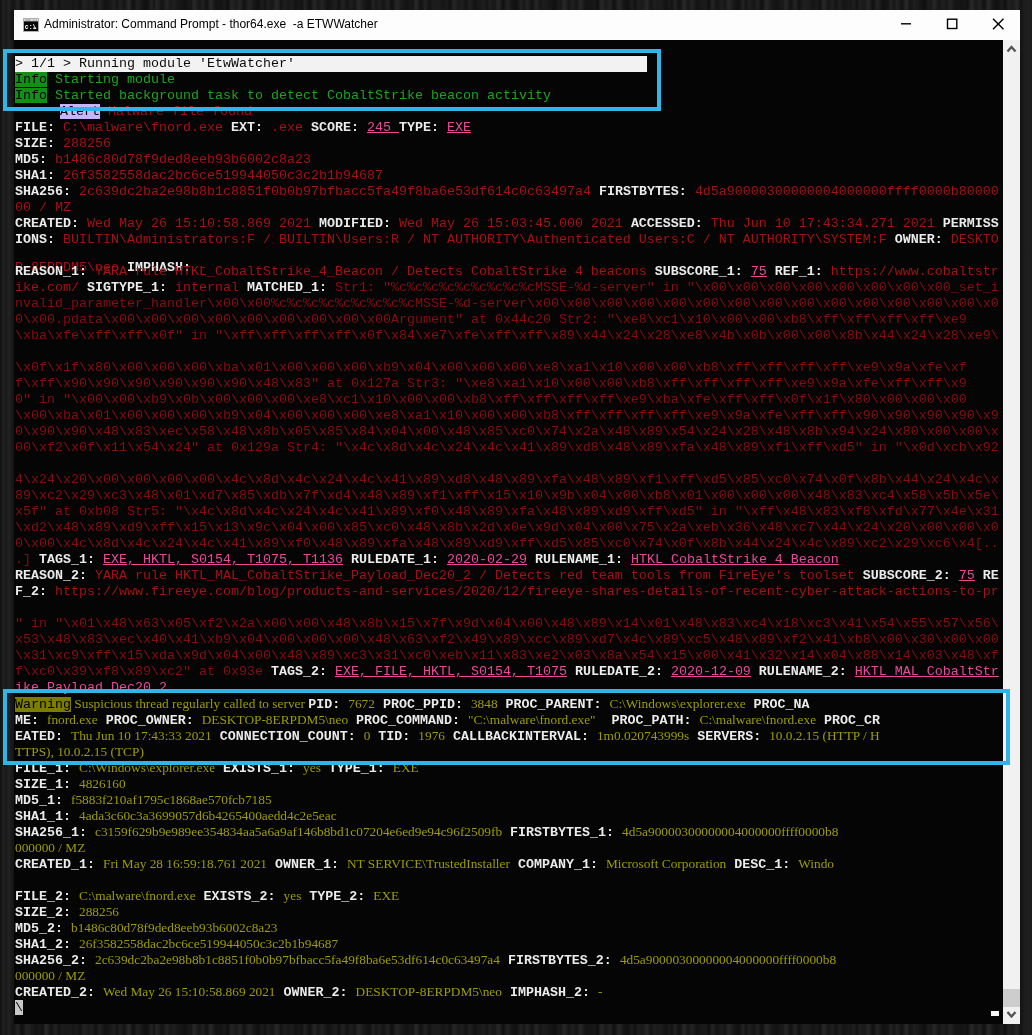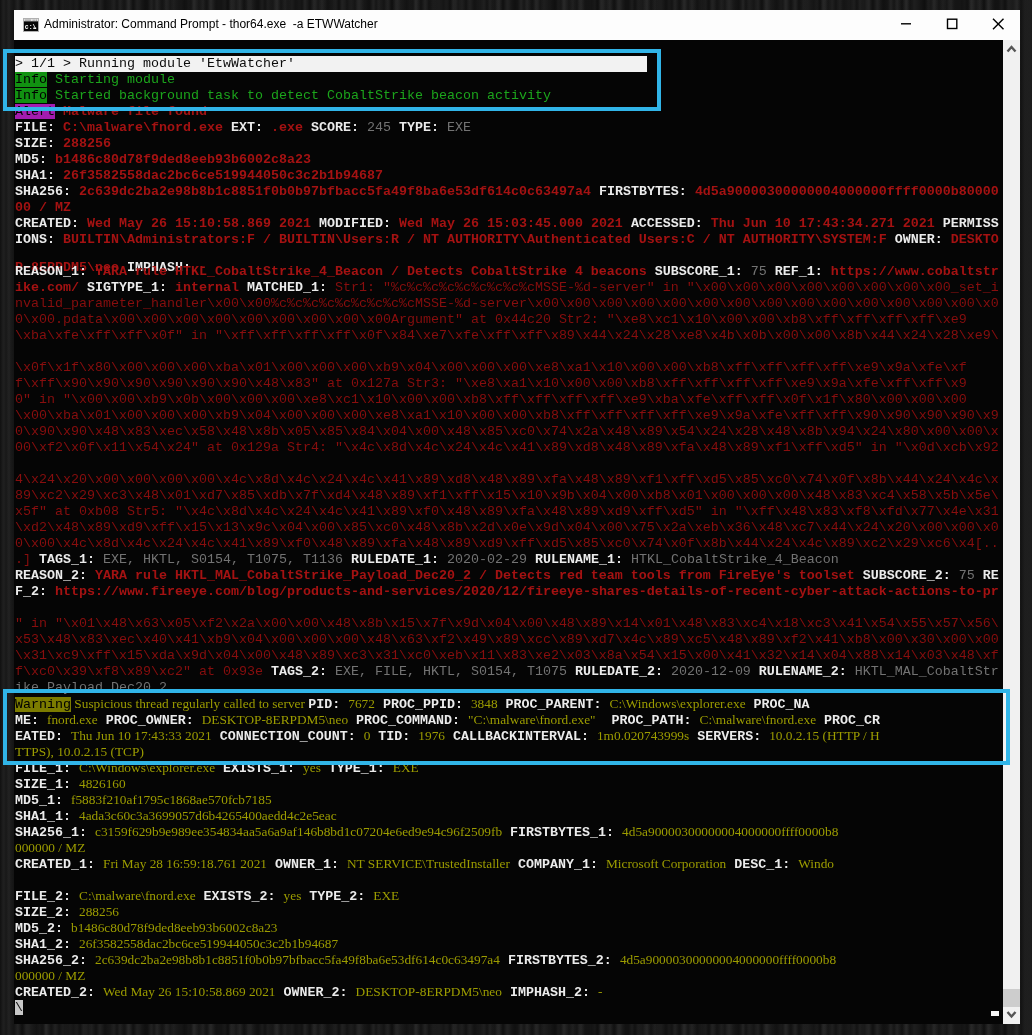--- a/index.html
+++ b/index.html
@@ -17,28 +17,28 @@
       rgba(0,0,0,0.22) 41px);
   font-family:"Liberation Sans", sans-serif;}
 #titlebar{position:absolute;left:14px;top:10px;width:1006px;height:30px;background:#fdfdfd;}
 #title{position:absolute;left:30px;top:7px;font-size:12px;color:#000;white-space:pre;}
 #cmdicon{position:absolute;left:9px;top:8px;}
 #btns{position:absolute;right:0;top:0;height:30px;}
 #console{position:absolute;left:14px;top:40px;width:989px;height:984px;background:#050505;overflow:hidden;
   font-family:"Liberation Mono", monospace;font-size:13.333px;line-height:16px;}
 .ln{position:absolute;left:1px;height:16px;white-space:pre;}
 .w{color:#ebebeb;font-weight:bold;}
-.r{color:#a41212;font-weight:bold;}
+.r{color:#a41212;}
 .rb{color:#880e0e;}
-.rr{color:#737373;}
+.rr{color:#ec4899;text-decoration:underline;}
 .g{color:#1ca51c;}
 .gb{background:#119111;color:#000;}
 .y{color:#9c9c00;font-family:Liberation Serif, serif;}
 .yb{background:#7c7c00;color:#000;}
-.ab{background:#a21caf;color:#000;}
+.ab{background:#c4b5fd;color:#000;margin-left:45px;}
 .inv{background:#f2f2f2;color:#0c0c0c;display:inline-block;width:632px;}
 .cur{background:#c8c8c8;color:#111;}
 #scrollbar{position:absolute;left:1003px;top:40px;width:17px;height:984px;background:#f1f1f1;}
 #sthumb{position:absolute;left:0px;top:949px;width:17px;height:18px;background:#cdcdcd;}
 .bluebox{position:absolute;border:4px solid #31b5e8;background:transparent;}
 #box1{left:3px;top:49px;width:650px;height:54px;}
 #box2{left:3px;top:689px;width:999px;height:68px;}
 #wdash{position:absolute;left:991px;top:1011px;width:8px;height:5px;background:#f5f5f5;}
 </style>
 </head>

